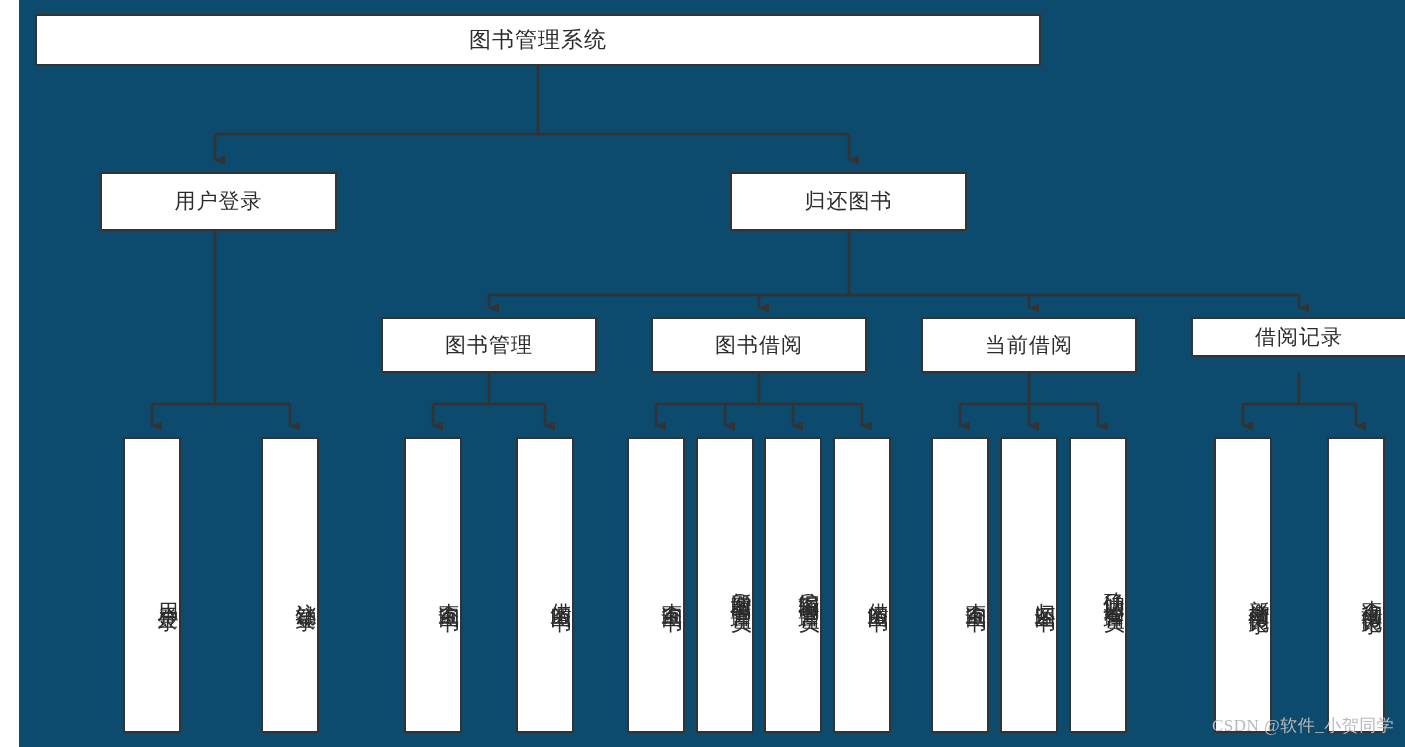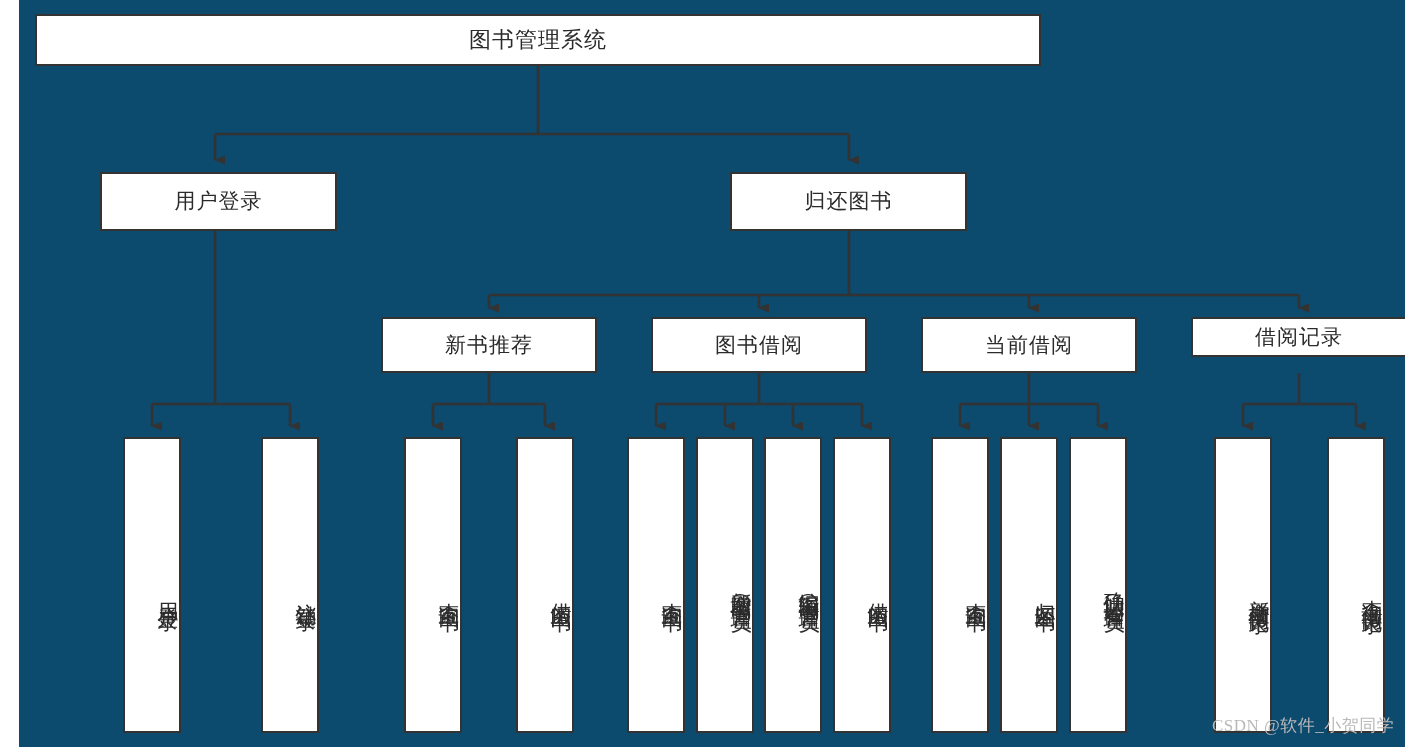--- a/index.html
+++ b/index.html
@@ -139,21 +139,21 @@
   </div>
 
   <div class="node" style="left:81px; top:172px; width:237px; height:59px;">
     <span>用户登录</span>
   </div>
   <div class="node" style="left:711px; top:172px; width:237px; height:59px;">
     <span>归还图书</span>
   </div>
 
   <div class="node" style="left:362px; top:317px; width:216px; height:56px;">
-    <span>新书推荐</span>
+    <span>图书管理</span>
   </div>
   <div class="node" style="left:632px; top:317px; width:216px; height:56px;">
     <span>图书借阅</span>
   </div>
   <div class="node" style="left:902px; top:317px; width:216px; height:56px;">
     <span>当前借阅</span>
   </div>
   <div class="node" style="left:1172px; top:317px; width:216px; height:40px;">
     <span>借阅记录</span>
   </div>

